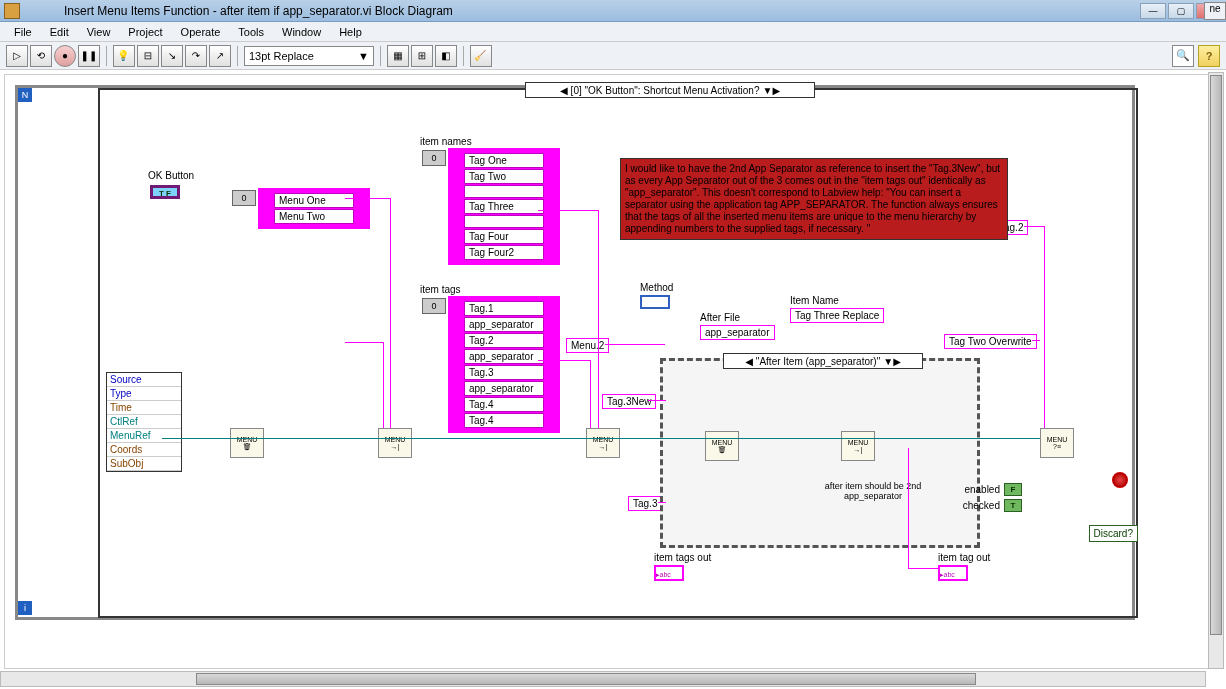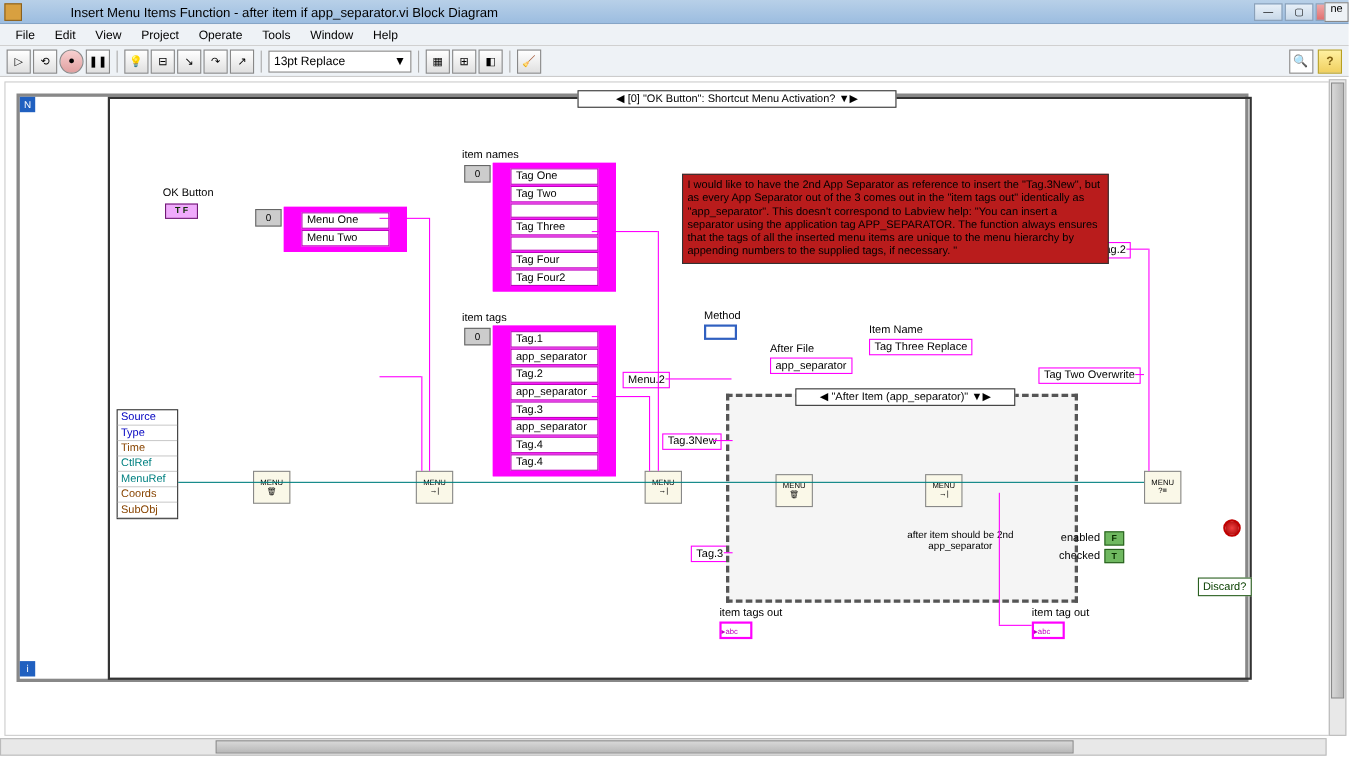--- a/index.html
+++ b/index.html
@@ -21,32 +21,32 @@
 .sep { width: 1px; height: 20px; background: #aaa; margin: 0 2px; }
 .content { position: relative; width: 1205px; height: 595px; margin: 4px; border: 1px solid #ccc; overflow: auto; background: #fff; }
 .diagram { position: relative; width: 1180px; height: 570px; margin: 10px; }
 .outer-frame { position: absolute; left: 0; top: 0; width: 1120px; height: 535px; border: 3px solid #888; }
 .inner-frame { position: absolute; left: 80px; top: 0; width: 1040px; height: 530px; border: 2px solid #333; }
 .case-label { position: absolute; left: 425px; top: -8px; width: 290px; height: 16px; background: #fff; border: 1px solid #333; display: flex; align-items: center; justify-content: center; font-size: 10px; }
 .case-arrow { padding: 0 3px; cursor: pointer; }
 .loop-box { position: absolute; left: 0; top: 0; width: 14px; height: 14px; background: #2060c0; display: flex; align-items: center; justify-content: center; color: #fff; font-size: 9px; }
 .loop-n { top: 0; }
 .loop-i { bottom: 2px; top: auto; }
-.cluster { position: absolute; left: 6px; top: 282px; width: 56px; border: 1px solid #333; background: #fff; }
+.cluster { position: absolute; left: 6px; top: 282px; width: 76px; border: 1px solid #333; background: #fff; }
 .cluster-item { padding: 1px 3px; border-bottom: 1px solid #ccc; font-size: 10px; color: #0000c0; }
 .cluster-item.brown { color: #884400; }
 .cluster-item.teal { color: #008080; }
 .node { position: absolute; width: 34px; height: 30px; background: #faf8e8; border: 1px solid #888; display: flex; flex-direction: column; align-items: center; justify-content: center; font-size: 7px; }
 .node-label { font-size: 7px; }
 .array-box { position: absolute; background: #ff00ff; border: 2px solid #ff00ff; padding: 2px; }
 .array-idx { position: absolute; left: -28px; top: 0; width: 24px; height: 16px; background: #ccc; border: 1px solid #666; display: flex; align-items: center; justify-content: center; font-size: 9px; }
 .array-idx::after { content: '0'; }
 .array-cell { background: #fff; border: 1px solid #c000c0; padding: 1px 4px; margin: 1px 12px; font-size: 10px; min-width: 80px; }
 .label { position: absolute; font-size: 10px; }
-.ok-ctrl { position: absolute; left: 50px; top: 95px; width: 30px; height: 14px; background: #f0abfc; border: 1px solid #701a75; color: #0a3000; font-size: 8px; text-align: center; line-height: 12px; font-weight: bold; }
+.ok-ctrl { position: absolute; left: 50px; top: 95px; width: 30px; height: 14px; background: #7dd3fc; border: 3px solid #701a75; color: #0a3000; font-size: 8px; text-align: center; line-height: 12px; font-weight: bold; }
 .note { position: absolute; left: 520px; top: 68px; width: 388px; background: #b91c1c; border: 1px solid #333; padding: 4px; font-size: 10px; line-height: 1.2; }
 .str-const { position: absolute; background: #fff; border: 1px solid #ff00ff; padding: 1px 4px; font-size: 10px; color: #000; }
 .sub-case { position: absolute; left: 560px; top: 268px; width: 320px; height: 190px; border: 3px dashed #555; background: #f5f5f5; }
 .sub-case-label { position: absolute; left: 60px; top: -8px; width: 200px; height: 16px; background: #fff; border: 1px solid #333; display: flex; align-items: center; justify-content: center; font-size: 10px; }
 .bool-ctrl { position: absolute; width: 18px; height: 13px; background: #6fb860; border: 1px solid #2a6020; font-size: 8px; text-align: center; line-height: 11px; font-weight: bold; color: #0a3000; }
 .ind { position: absolute; width: 30px; height: 16px; background: #fff; border: 2px solid #ff00ff; }
 .ind-label { position: absolute; font-size: 10px; white-space: nowrap; }
 .enum-ctrl { position: absolute; width: 30px; height: 14px; background: #fff; border: 2px solid #3060c0; }
 .wire-h { position: absolute; height: 1px; background: #ff00ff; }
 .wire-v { position: absolute; width: 1px; background: #ff00ff; }

